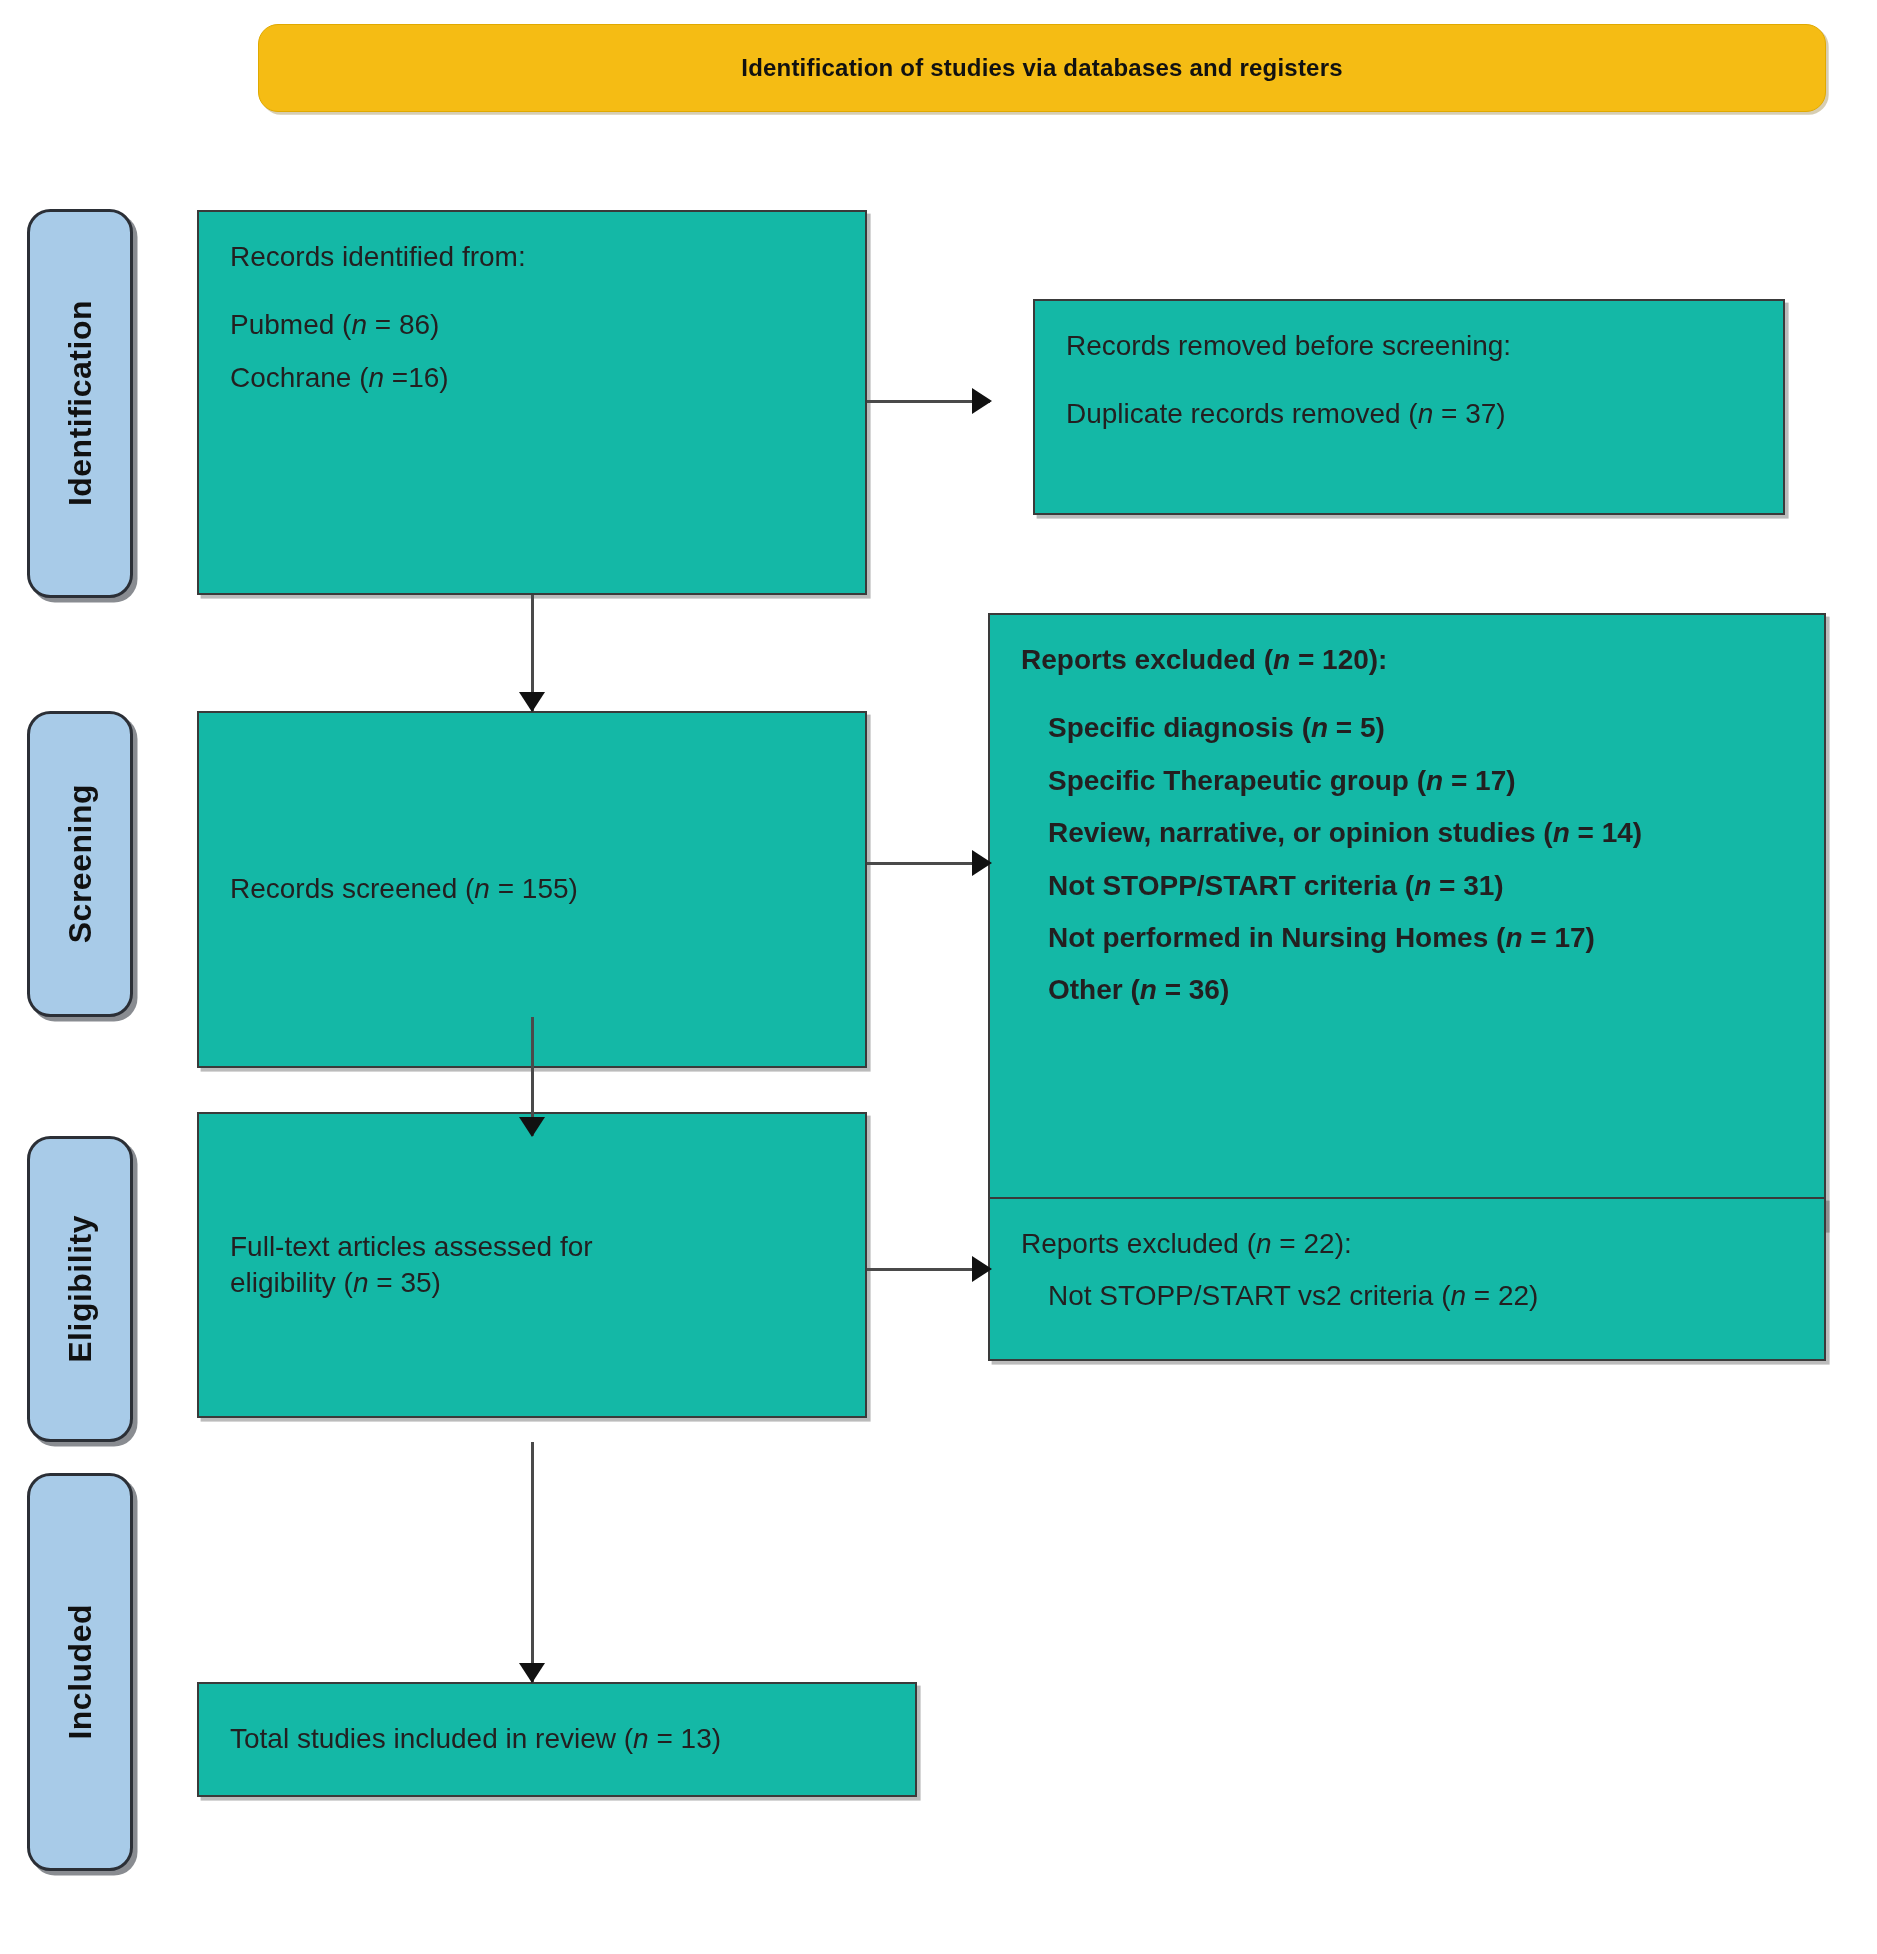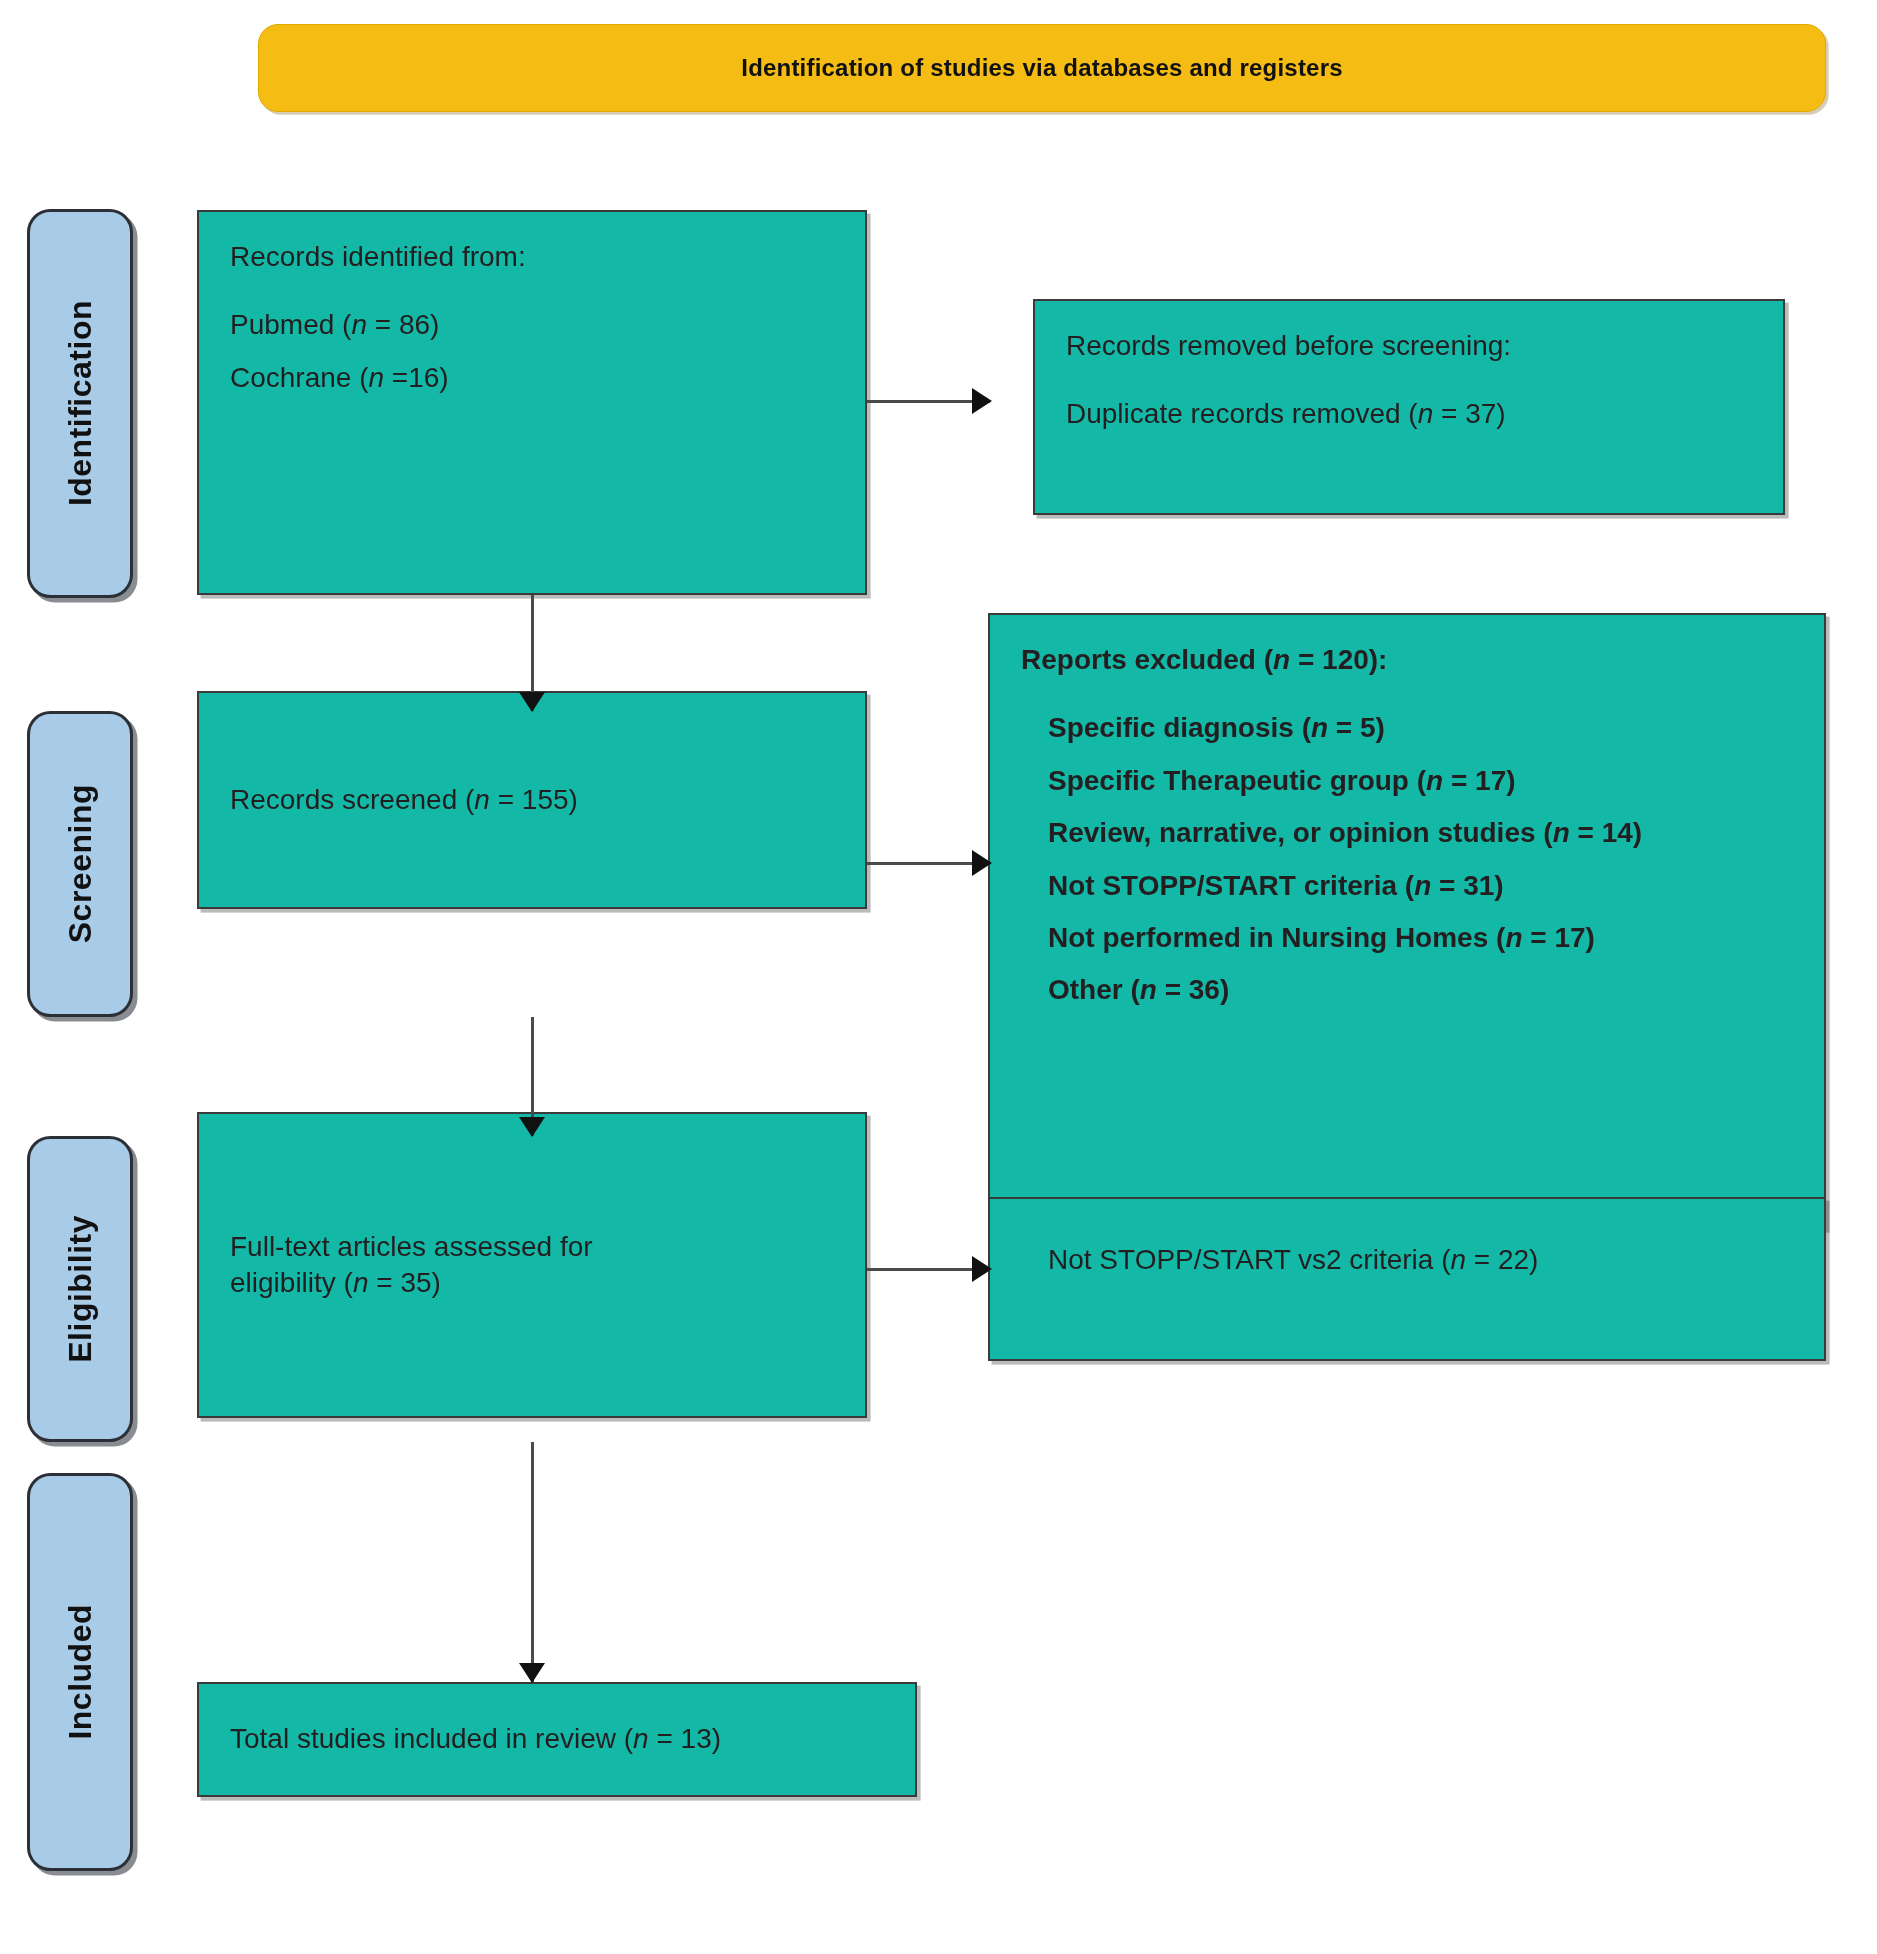--- a/index.html
+++ b/index.html
@@ -74,21 +74,21 @@
     white-space: nowrap;
   }
   .box .line.indent { padding-left: 27px; }
   .box .line.gap-above { margin-top: 32px; }
   .box .line.gap-small { margin-top: 16px; }
   .box.vcenter { display: flex; flex-direction: column; justify-content: center; }
   .box .line i { font-style: italic; }
 
   #box-identified   { left: 197px;  top: 210px;  width: 670px;  height: 385px; }
   #box-removed      { left: 988px; top: 299px;  width: 752px;  height: 216px; margin-left: 45px; }
-  #box-screened     { left: 197px;  top: 691px;  width: 670px;  height: 218px; }
+  #box-screened     { left: 197px;  top: 711px;  width: 670px;  height: 357px; }
   #box-excluded-1   { left: 988px; top: 613px;  width: 838px;  height: 616px; font-weight: bold; }
   #box-fulltext     { left: 197px;  top: 1112px; width: 670px;  height: 306px; }
   #box-excluded-2   { left: 988px; top: 1197px; width: 838px;  height: 164px; }
   #box-included     { left: 197px;  top: 1682px; width: 720px;  height: 115px; }
 
   
   .arrow-v {
     position: absolute;
     width: 2.7px;
     background: #4a4a4a;
@@ -172,20 +172,21 @@
     <div class="line indent gap-small">Not performed in Nursing Homes (<i>n</i> = 17)</div>
     <div class="line indent gap-small">Other (<i>n</i> = 36)</div>
   </div>
 
   <div class="box vcenter" id="box-fulltext">
     <div class="line">Full-text articles assessed for</div>
     <div class="line">eligibility (<i>n</i> = 35)</div>
   </div>
 
   <div class="box" id="box-excluded-2">
+    <div class="line">Reports excluded (<i>n</i> = 22):</div>
     <div class="line indent gap-small">Not STOPP/START vs2 criteria (<i>n</i> = 22)</div>
   </div>
 
   <div class="box vcenter" id="box-included">
     <div class="line">Total studies included in review (<i>n</i> = 13)</div>
   </div>
 
   <div class="arrow-v" id="conn-v1"></div>
   <div class="arrow-v" id="conn-v2"></div>
   <div class="arrow-v" id="conn-v3"></div>

